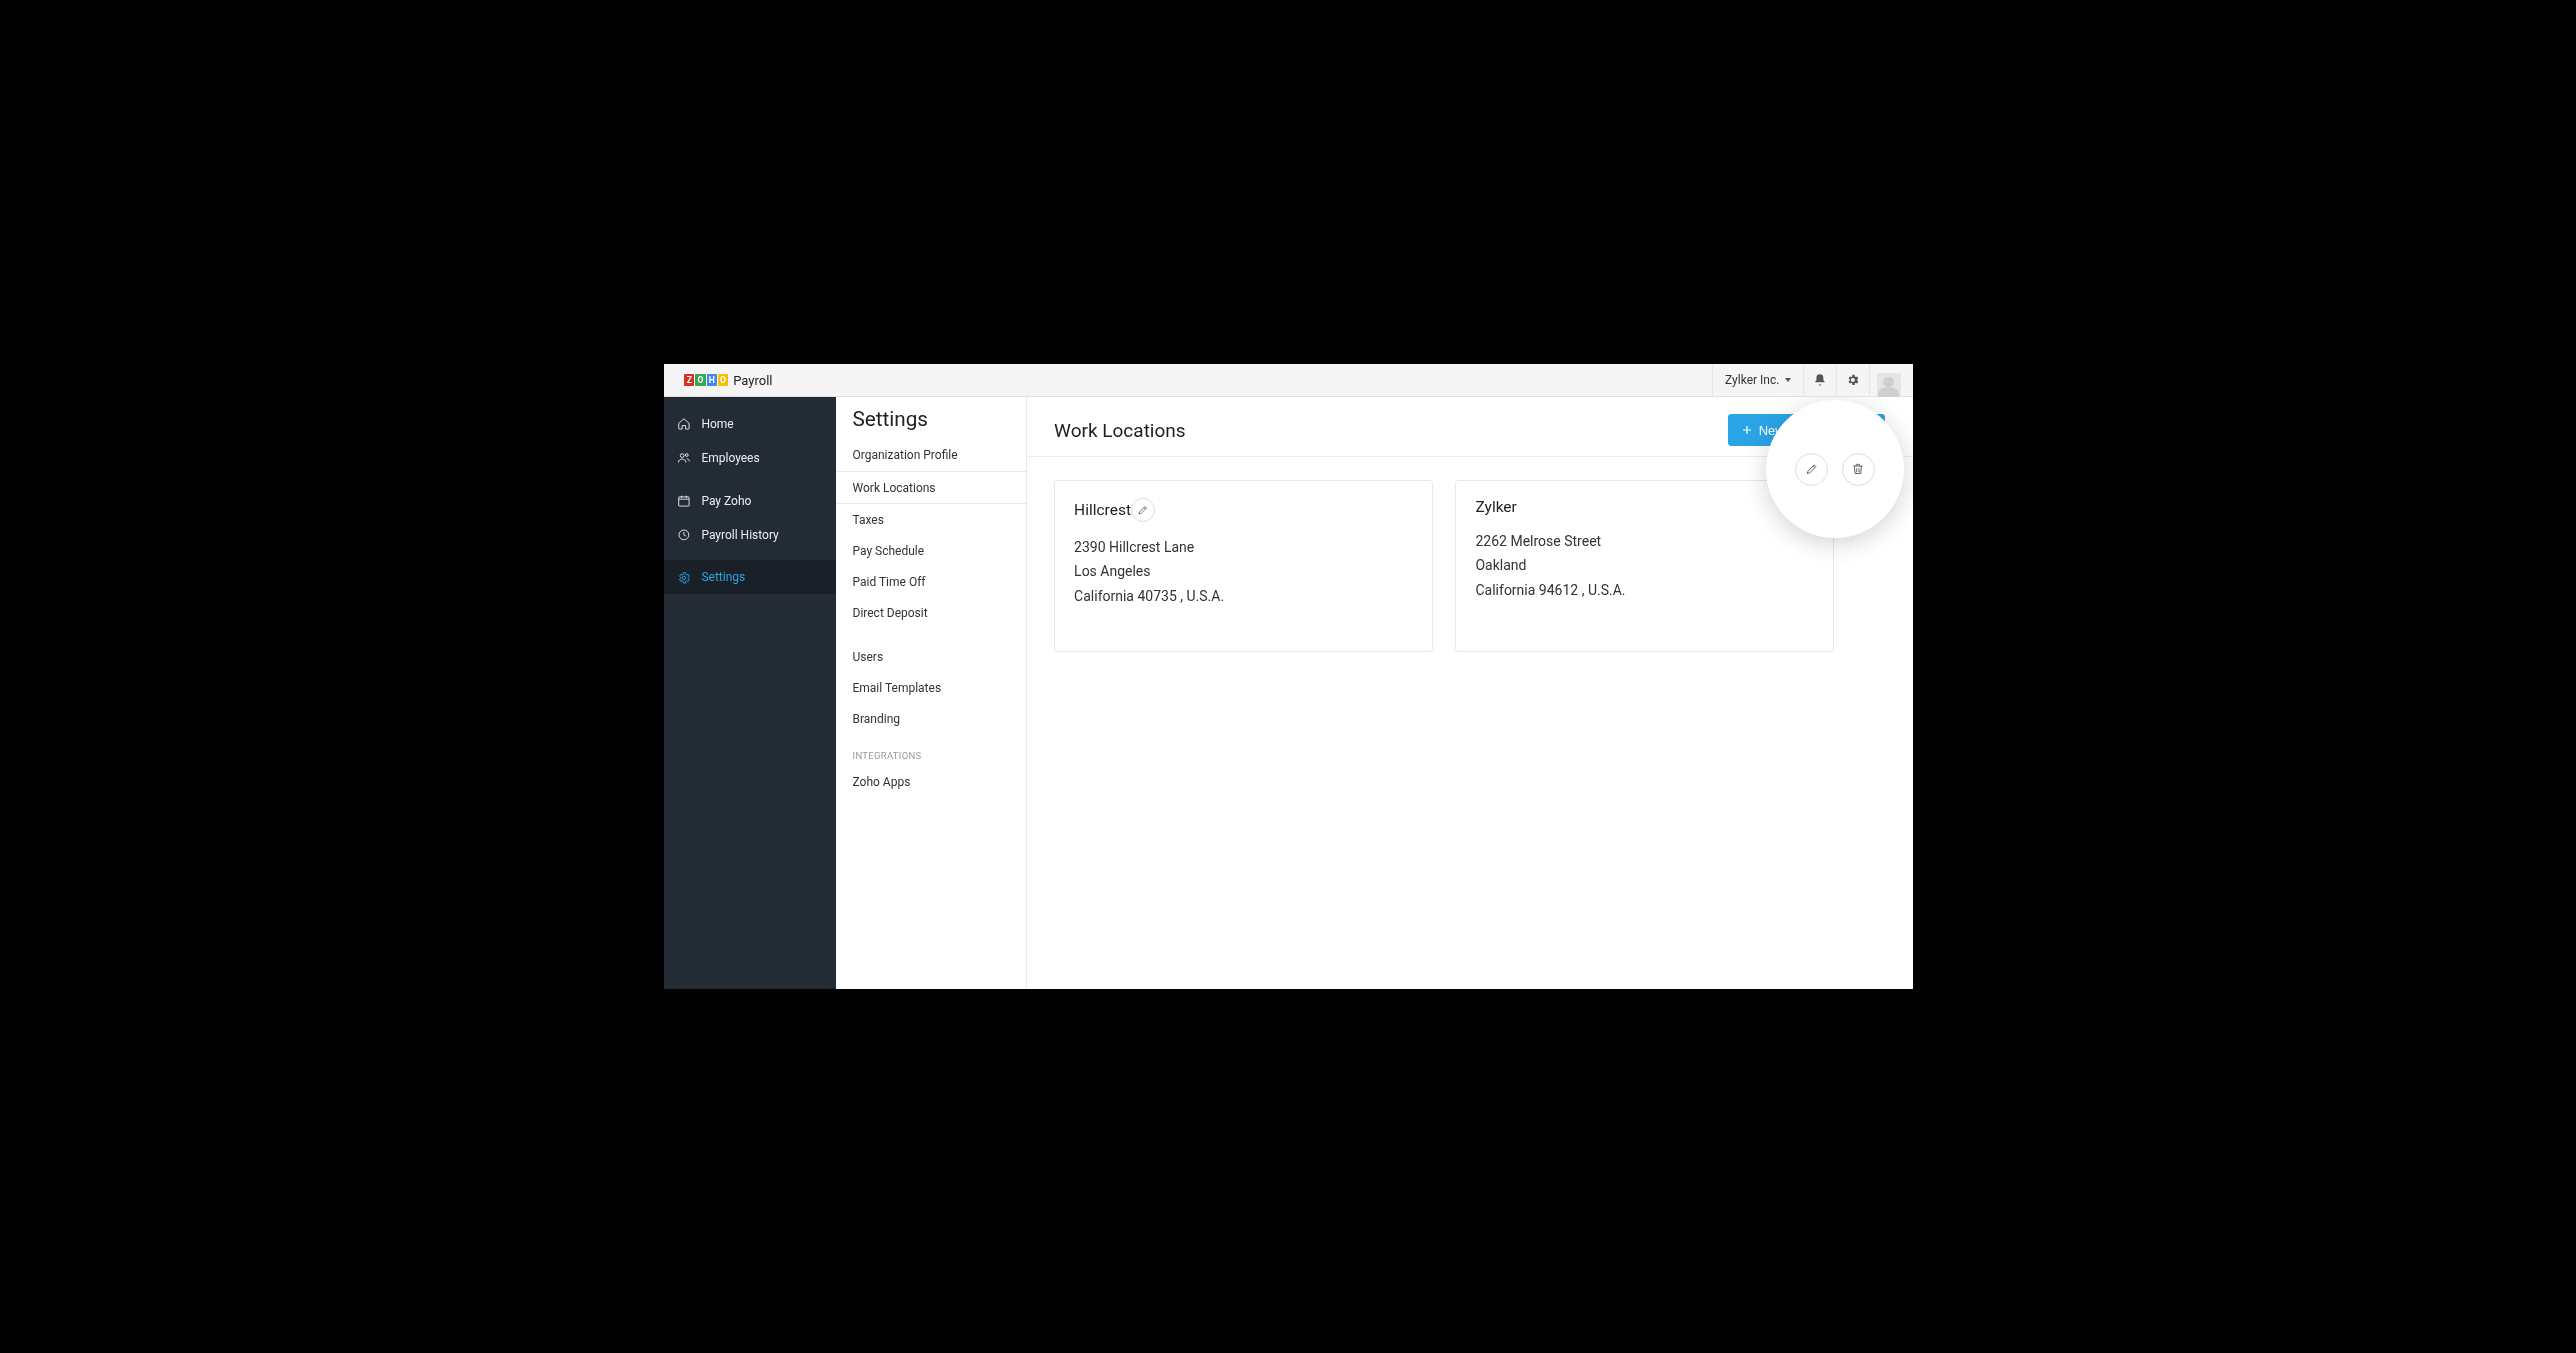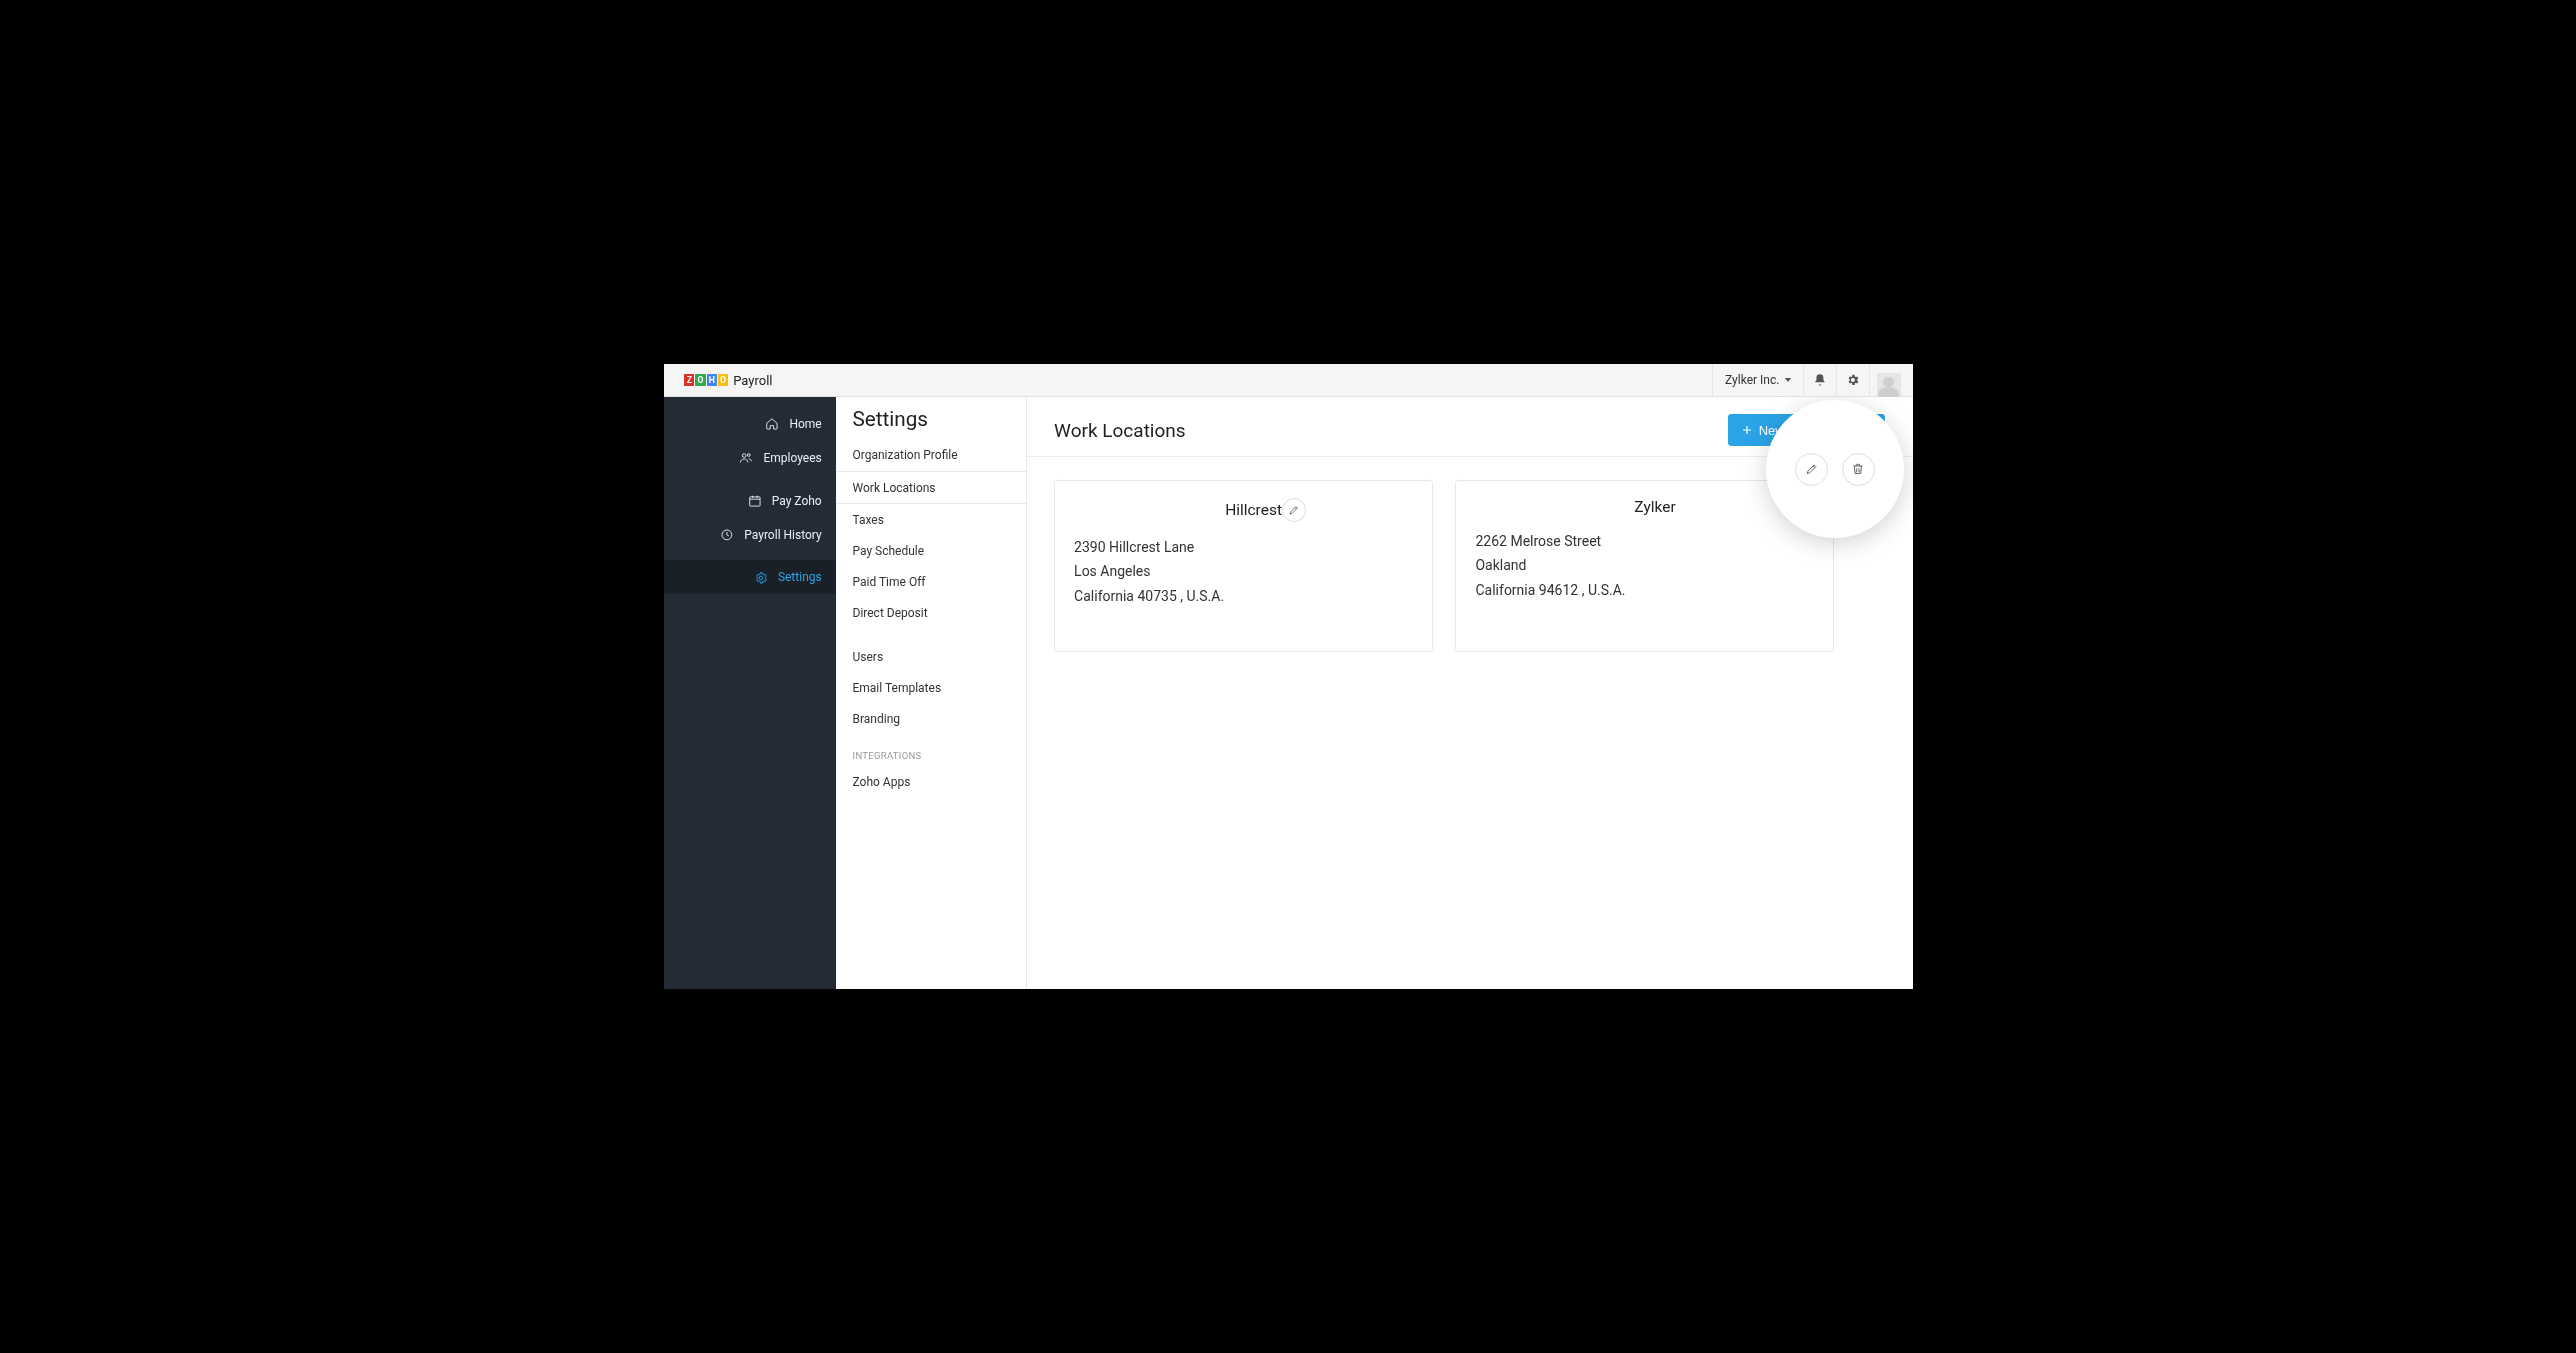--- a/index.html
+++ b/index.html
@@ -50,21 +50,20 @@
     color: #e8eef5;
     padding-top: 10.3px;
     flex-shrink:0;
   }
   .side-group { margin-bottom: 8.6px; }
   .side-item {
     display:flex; align-items:center; gap:10.3px;
     height: 34px; padding: 0 13.8px;
     font-size: 12px; color: #e8eef5;
     cursor:pointer;
-    justify-content:flex-end;
   }
   .side-item.active { background:#1a2027; color:#2aa4e6; }
   .side-item svg { flex-shrink:0; }
 
   .settings-pane {
     width: 191px;
     border-right: 0.9px solid #e7e7e7;
     padding-top: 10.3px;
     flex-shrink:0;
     background:#fff;
@@ -80,21 +79,21 @@
   .new-btn {
     background:#2aa4e6; color:#fff; border:none; border-radius:3.4px;
     padding: 8.6px 13.8px; font-size:13px; display:flex; align-items:center; gap:5.2px; cursor:pointer;
   }
   .cards { display:flex; gap:22.4px; padding: 22.4px 27.6px; }
   .card {
     width: 379px;
     border:0.9px solid #e7e7e7; border-radius:3.4px; padding:17px 19px 24px; position:relative; min-height:172px;
     background:#fff;
   }
-  .card-head { display:flex; justify-content:center; align-items:center; margin-bottom:17px;margin-left:44px;}
+  .card-head { display:flex; justify-content:flex-start; align-items:center; margin-bottom:17px;}
   .card-title { font-size:15.5px; color:#222; font-weight:400;}
   .icon-circ { width:24px; height:24px; border:0.9px solid #ddd; border-radius:50%; display:flex; align-items:center; justify-content:center; color:#555; cursor:pointer; background:#fff;}
   .icon-circ.big { width:33px; height:33px; }
   .addr-line { font-size:14px; color:#333; margin-bottom:8.6px; }
 
   
   .spotlight {
     position:absolute;
     width:138px; height:138px; border-radius:50%;
     background:#fff;

